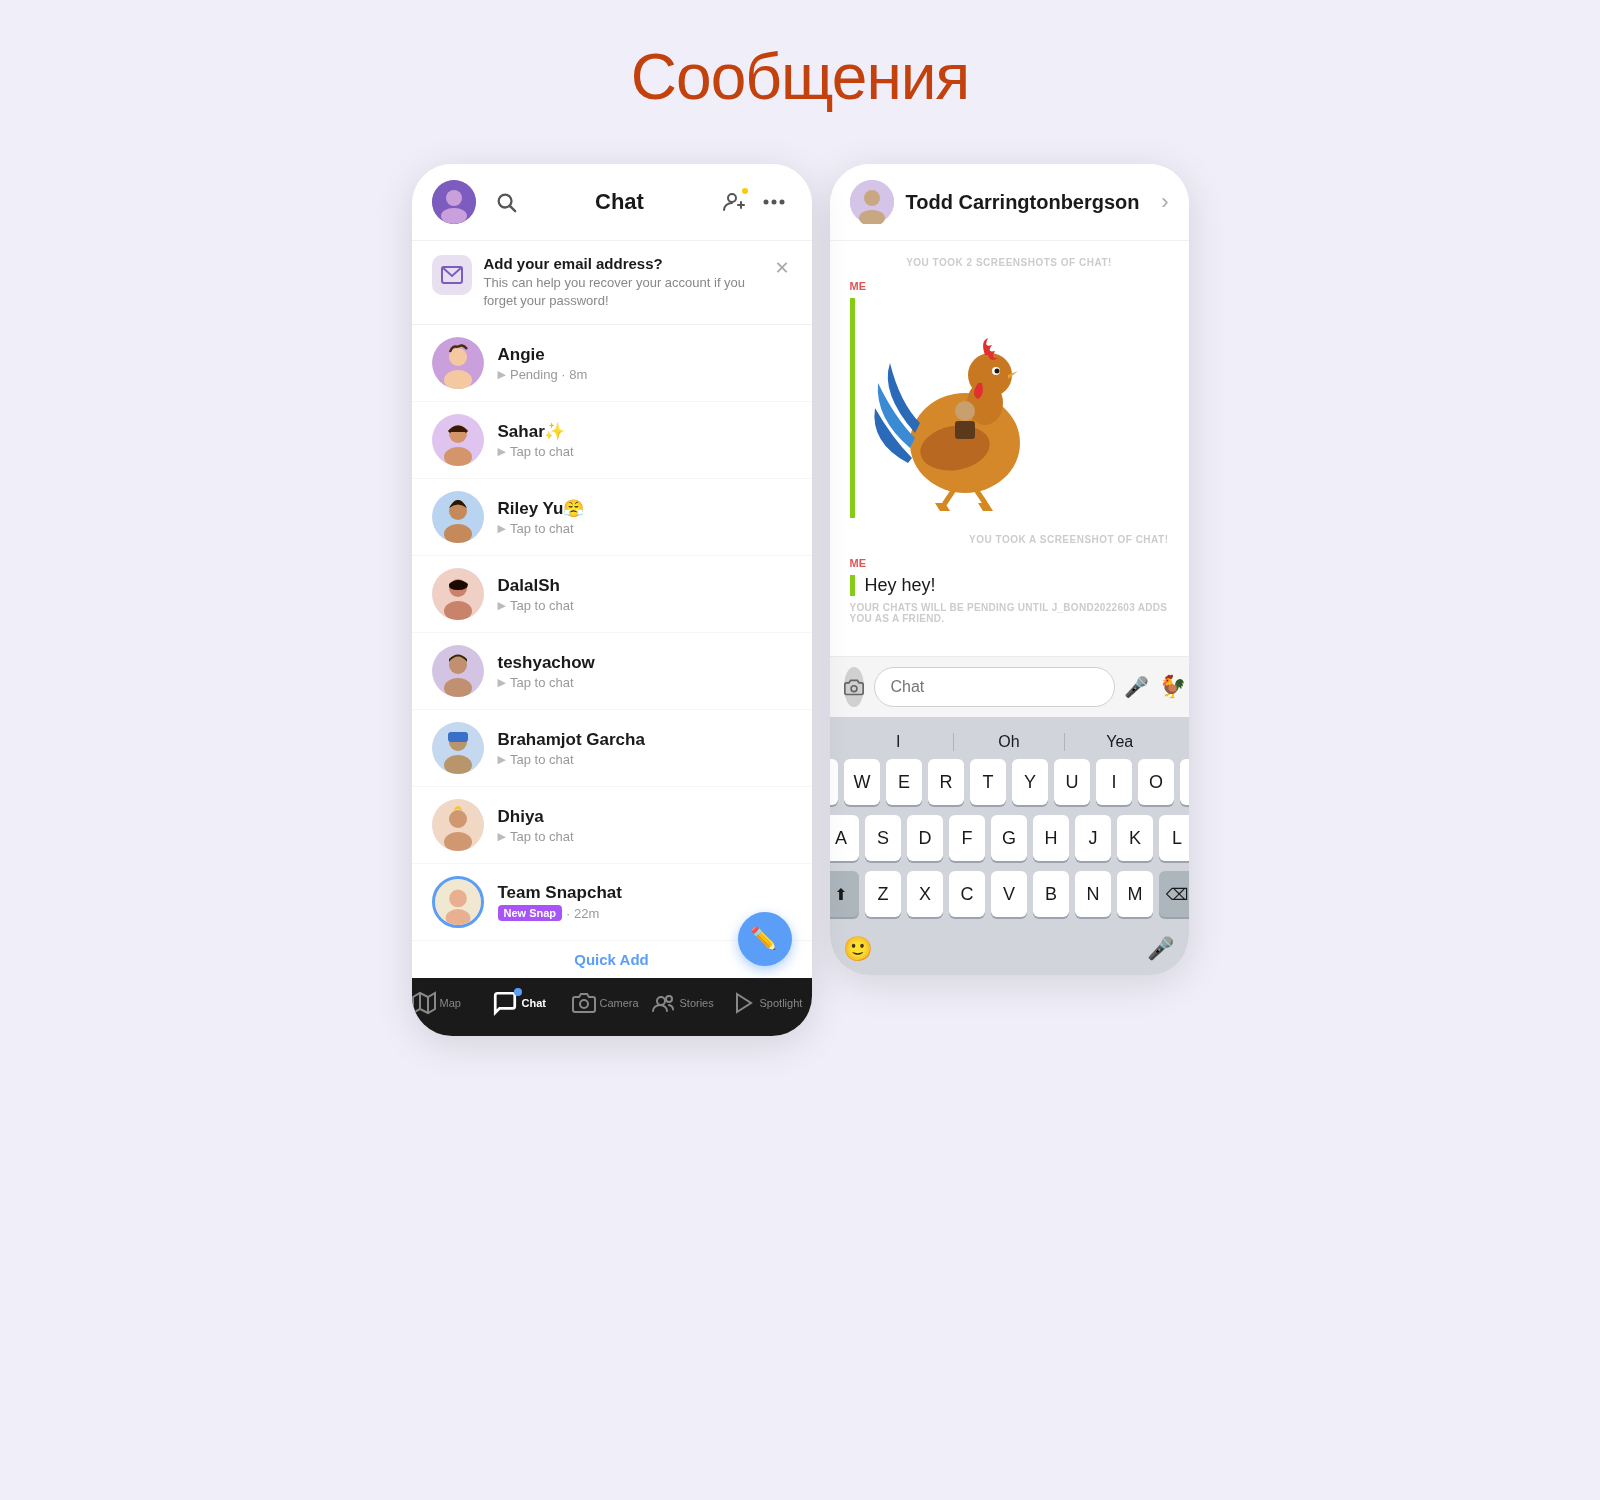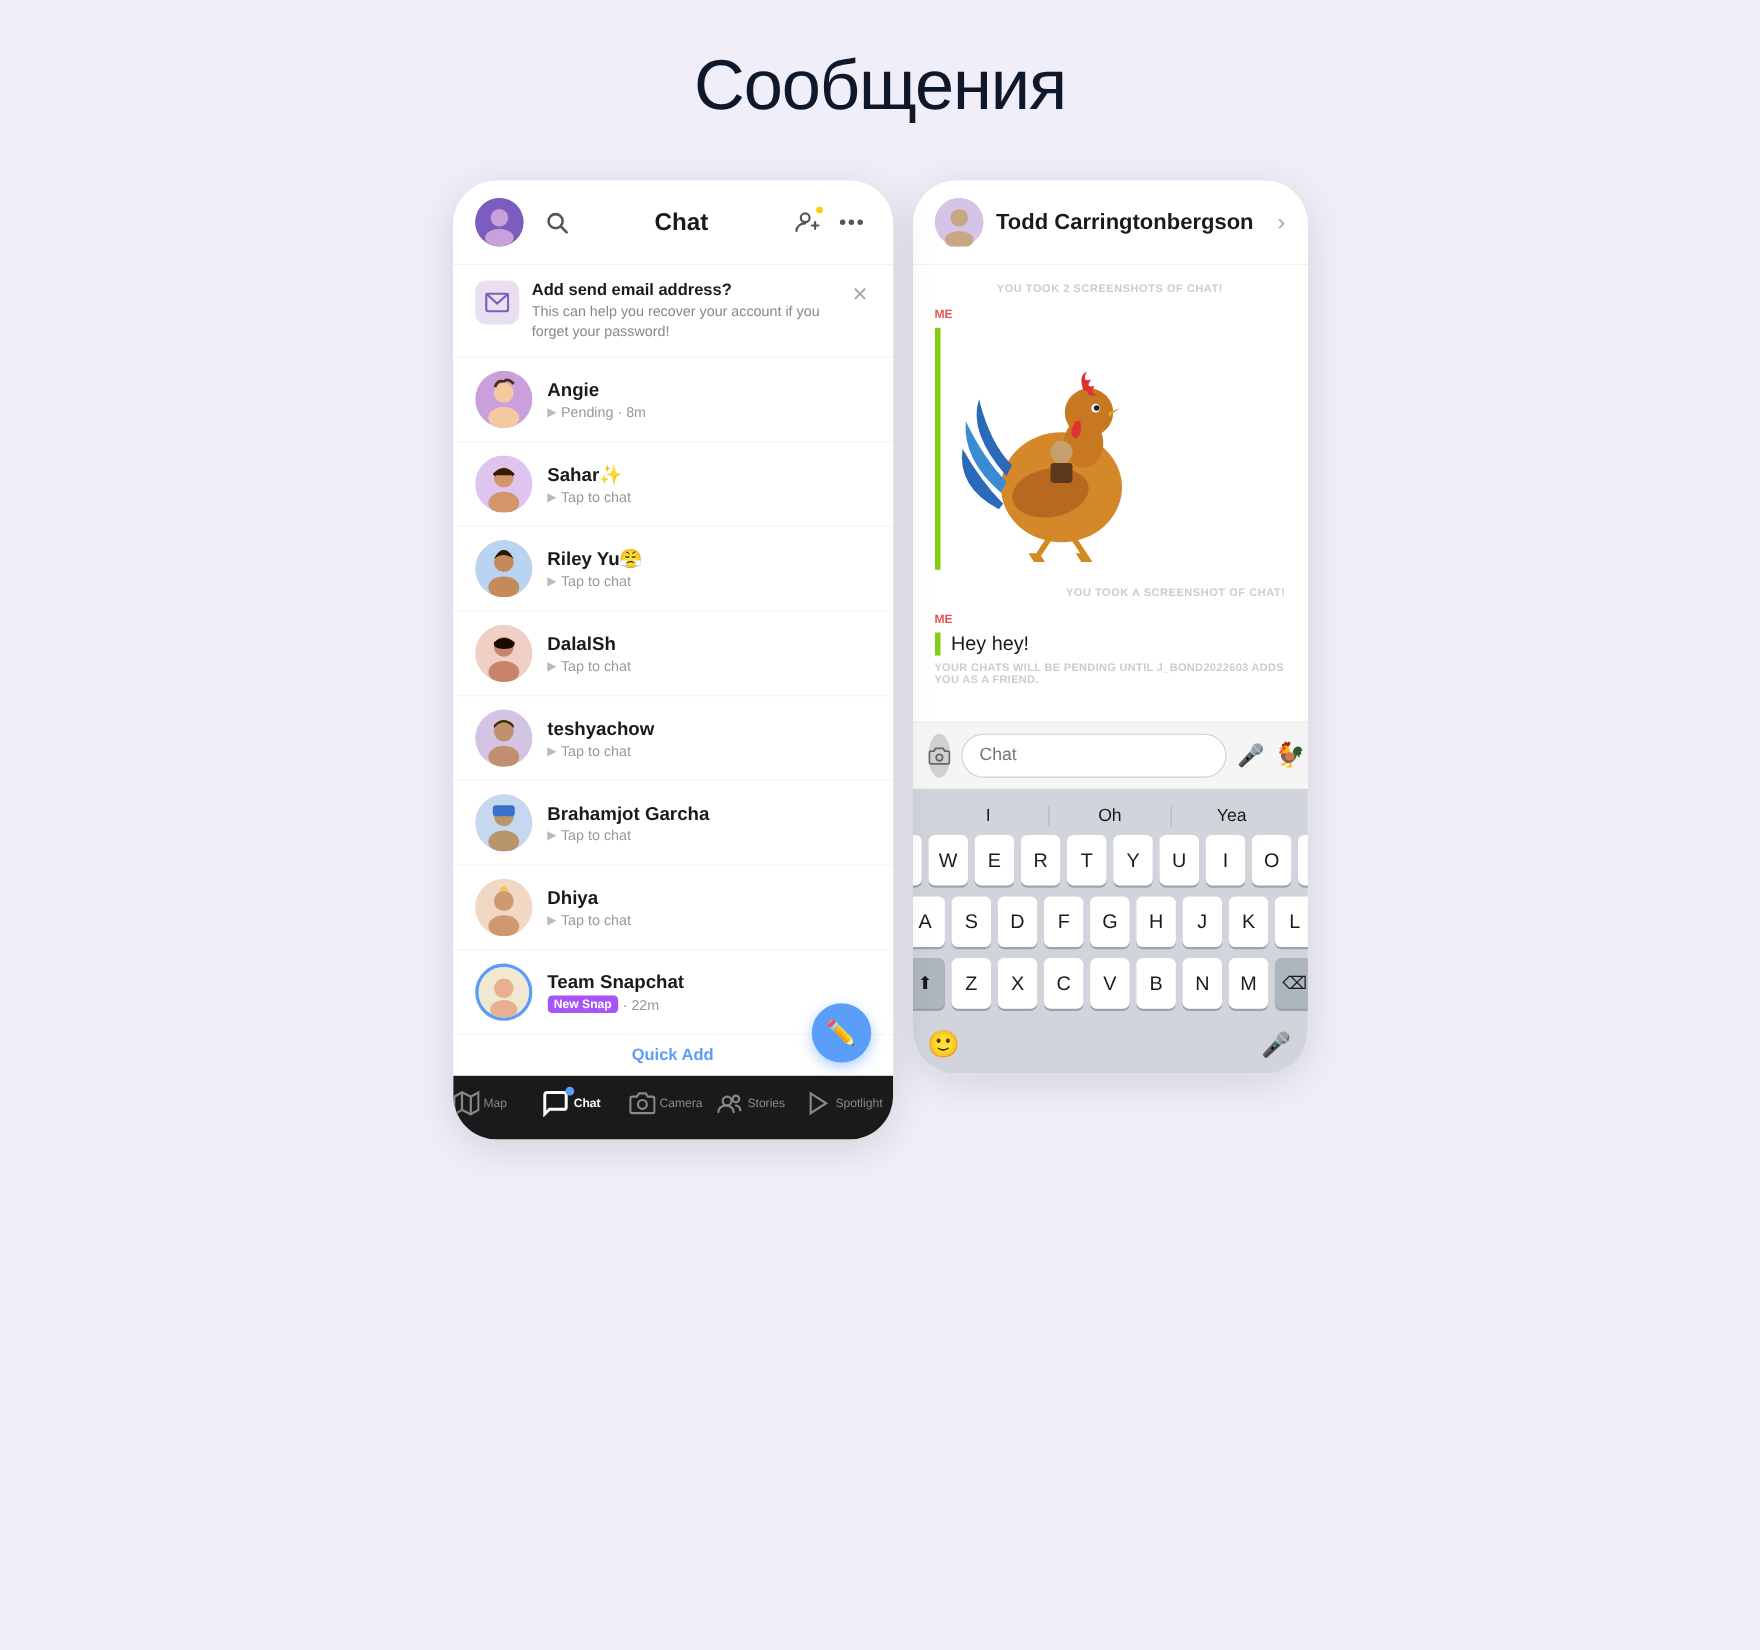--- a/index.html
+++ b/index.html
@@ -8,21 +8,21 @@
       font-family: -apple-system, BlinkMacSystemFont, 'Segoe UI', sans-serif;
       display: flex;
       flex-direction: column;
       align-items: center;
       min-height: 1500px;
       padding: 40px 20px;
     }
     .page-title {
       font-size: 64px;
       font-weight: 400;
-      color: #0f172a;
+      color: #c2410c;
       margin-bottom: 50px;
       letter-spacing: -1px;
     }
     .phones-container {
       display: flex;
       gap: 18px;
       align-items: flex-start;
     }
     
     .phone-left {
@@ -470,21 +470,21 @@
       </div>
 
       <div class="email-prompt">
         <div class="email-icon">
           <svg width="22" height="18" viewBox="0 0 22 18" fill="none" stroke="#7c5cbf" stroke-width="2">
             <rect x="1" y="1" width="20" height="16" rx="2"></rect>
             <polyline points="1,1 11,10 21,1"></polyline>
           </svg>
         </div>
         <div class="email-text">
-          <div class="title">Add send email address?</div>
+          <div class="title">Add your email address?</div>
           <div class="subtitle">This can help you recover your account if you forget your password!</div>
         </div>
         <span class="close-btn">✕</span>
       </div>
 
       <div class="chat-list">
 
         <div class="chat-item">
           <div class="chat-avatar">
             <svg width="52" height="52" viewBox="0 0 52 52">

